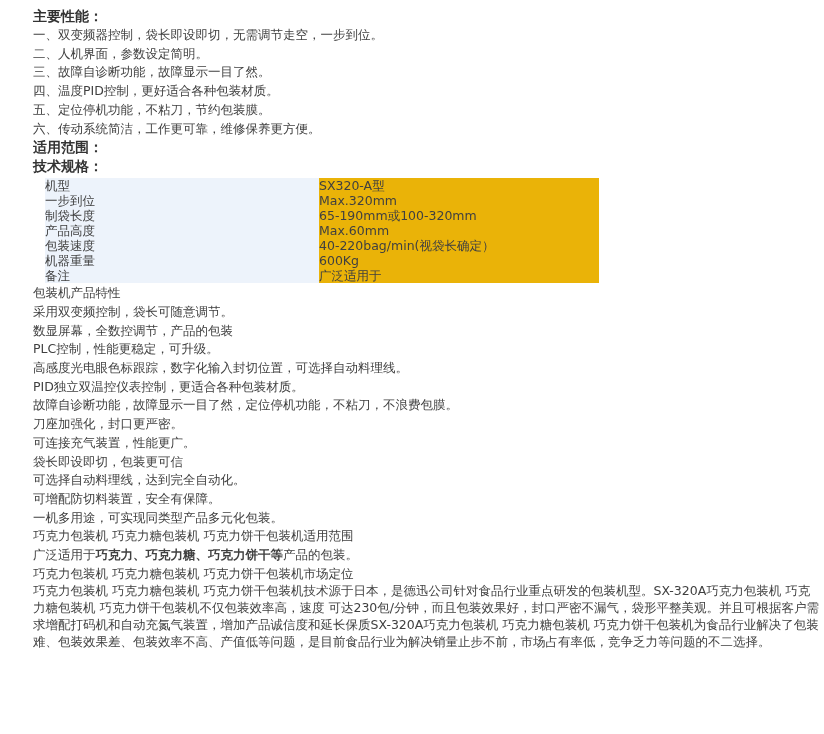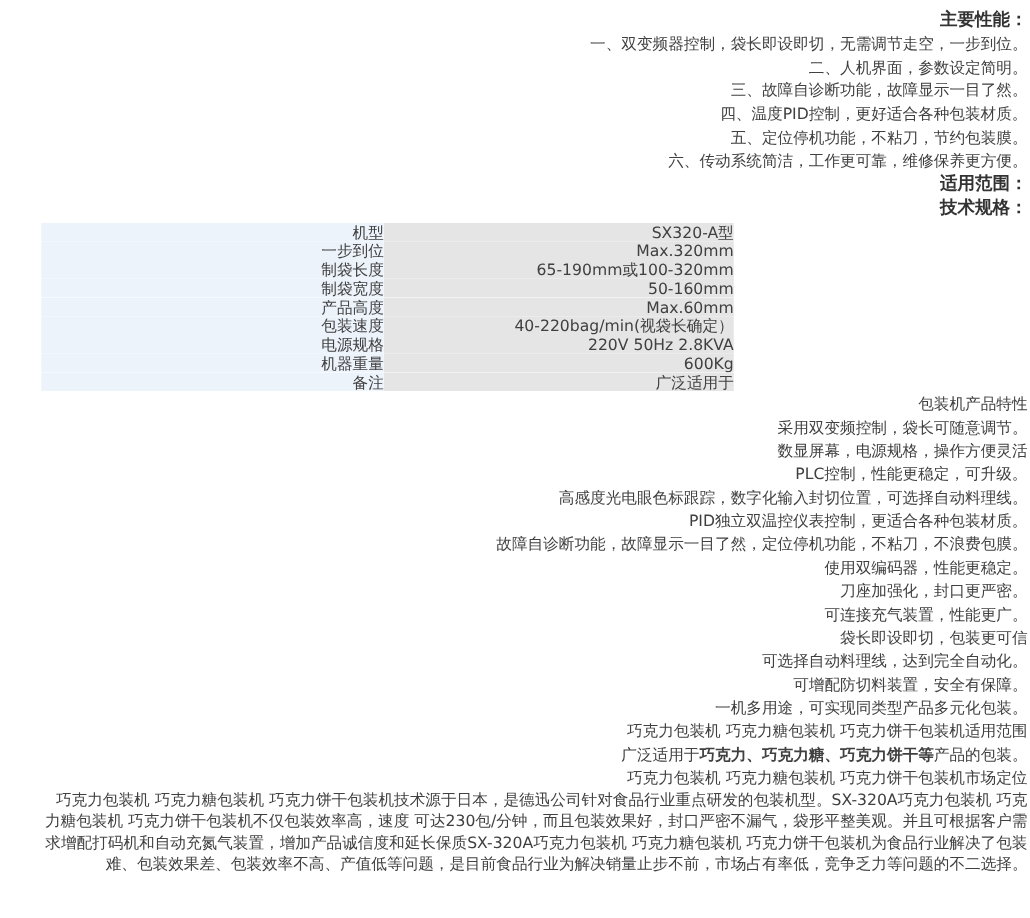--- a/index.html
+++ b/index.html
@@ -5,40 +5,40 @@
   html, body { margin: 0; padding: 0; }
   body {
     width: 824px;
     height: 734px;
     overflow: hidden;
     background: #ffffff;
     color: #404040;
     font-family: "DejaVu Sans", sans-serif;
     font-size: 12.5px;
   }
-  .doc { padding: 7px 2px 0 33px; width: 789px; text-align: right; }
+  .doc { padding: 7px 2px 0 33px; width: 789px; }
   .h {
     font-weight: bold;
     font-size: 14px;
     line-height: 19px;
     color: #333333;
   }
   .line { line-height: 18.7px; white-space: nowrap; }
   .indent { text-indent: 25px; }
-  table.specs { border-collapse: collapse; margin: 2px 0 1px 0; table-layout: fixed; padding-left: 32px; }
+  table.specs { border-collapse: collapse; margin: 2px 0 1px 12px; table-layout: fixed; padding-left: 32px; }
   table.specs td {
     font-size: 12.5px;
     line-height: 15px;
     height: 15px;
     padding: 0;
     white-space: nowrap;
     overflow: hidden;
   }
   td.lab { width: 274px; background: #edf3fb; }
-  td.val { width: 280px; background: #e5e5e5; }
+  td.val { width: 280px; background: #eab308; }
   .para { line-height: 16.8px; white-space: normal; word-break: break-all; }
 </style>
 </head>
 <body>
 
 <div class="doc">
 
   <div class="h">主要性能：</div>
   <div class="line">一、双变频器控制，袋长即设即切，无需调节走空，一步到位。</div>
   <div class="line">二、人机界面，参数设定简明。</div>
@@ -59,54 +59,45 @@
     </tr>
     <tr>
       <td class="lab">一步到位</td>
       <td class="val">Max.320mm</td>
     </tr>
     <tr>
       <td class="lab">制袋长度</td>
       <td class="val">65-190mm或100-320mm</td>
     </tr>
     <tr>
-      <td class="lab">制袋宽度</td>
-      <td class="val">50-160mm</td>
-    </tr>
-    <tr>
       <td class="lab">产品高度</td>
       <td class="val">Max.60mm</td>
     </tr>
     <tr>
       <td class="lab">包装速度</td>
       <td class="val">40-220bag/min(视袋长确定）</td>
-    </tr>
-    <tr>
-      <td class="lab">电源规格</td>
-      <td class="val">220V 50Hz 2.8KVA</td>
     </tr>
     <tr>
       <td class="lab">机器重量</td>
       <td class="val">600Kg</td>
     </tr>
     <tr>
       <td class="lab">备注</td>
       <td class="val">广泛适用于</td>
     </tr>
   </tbody>
     </table>
 
   <div class="line">包装机产品特性</div>
   <div class="line">采用双变频控制，袋长可随意调节。</div>
-  <div class="line">数显屏幕，电源规格，操作方便灵活</div>
+  <div class="line">数显屏幕，全数控调节，产品的包装</div>
   <div class="line">PLC控制，性能更稳定，可升级。</div>
   <div class="line">高感度光电眼色标跟踪，数字化输入封切位置，可选择自动料理线。</div>
   <div class="line">PID独立双温控仪表控制，更适合各种包装材质。</div>
   <div class="line">故障自诊断功能，故障显示一目了然，定位停机功能，不粘刀，不浪费包膜。</div>
-  <div class="line">使用双编码器，性能更稳定。</div>
   <div class="line">刀座加强化，封口更严密。</div>
   <div class="line">可连接充气装置，性能更广。</div>
   <div class="line">袋长即设即切，包装更可信</div>
   <div class="line">可选择自动料理线，达到完全自动化。</div>
   <div class="line">可增配防切料装置，安全有保障。</div>
   <div class="line">一机多用途，可实现同类型产品多元化包装。</div>
 
   <div class="line">巧克力包装机 巧克力糖包装机 巧克力饼干包装机适用范围</div>
   <div class="line"><span>广泛适用于</span><b>巧克力、巧克力糖、巧克力饼干等</b><span>产品的包装。</span></div>
   <div class="line">巧克力包装机 巧克力糖包装机 巧克力饼干包装机市场定位</div>

